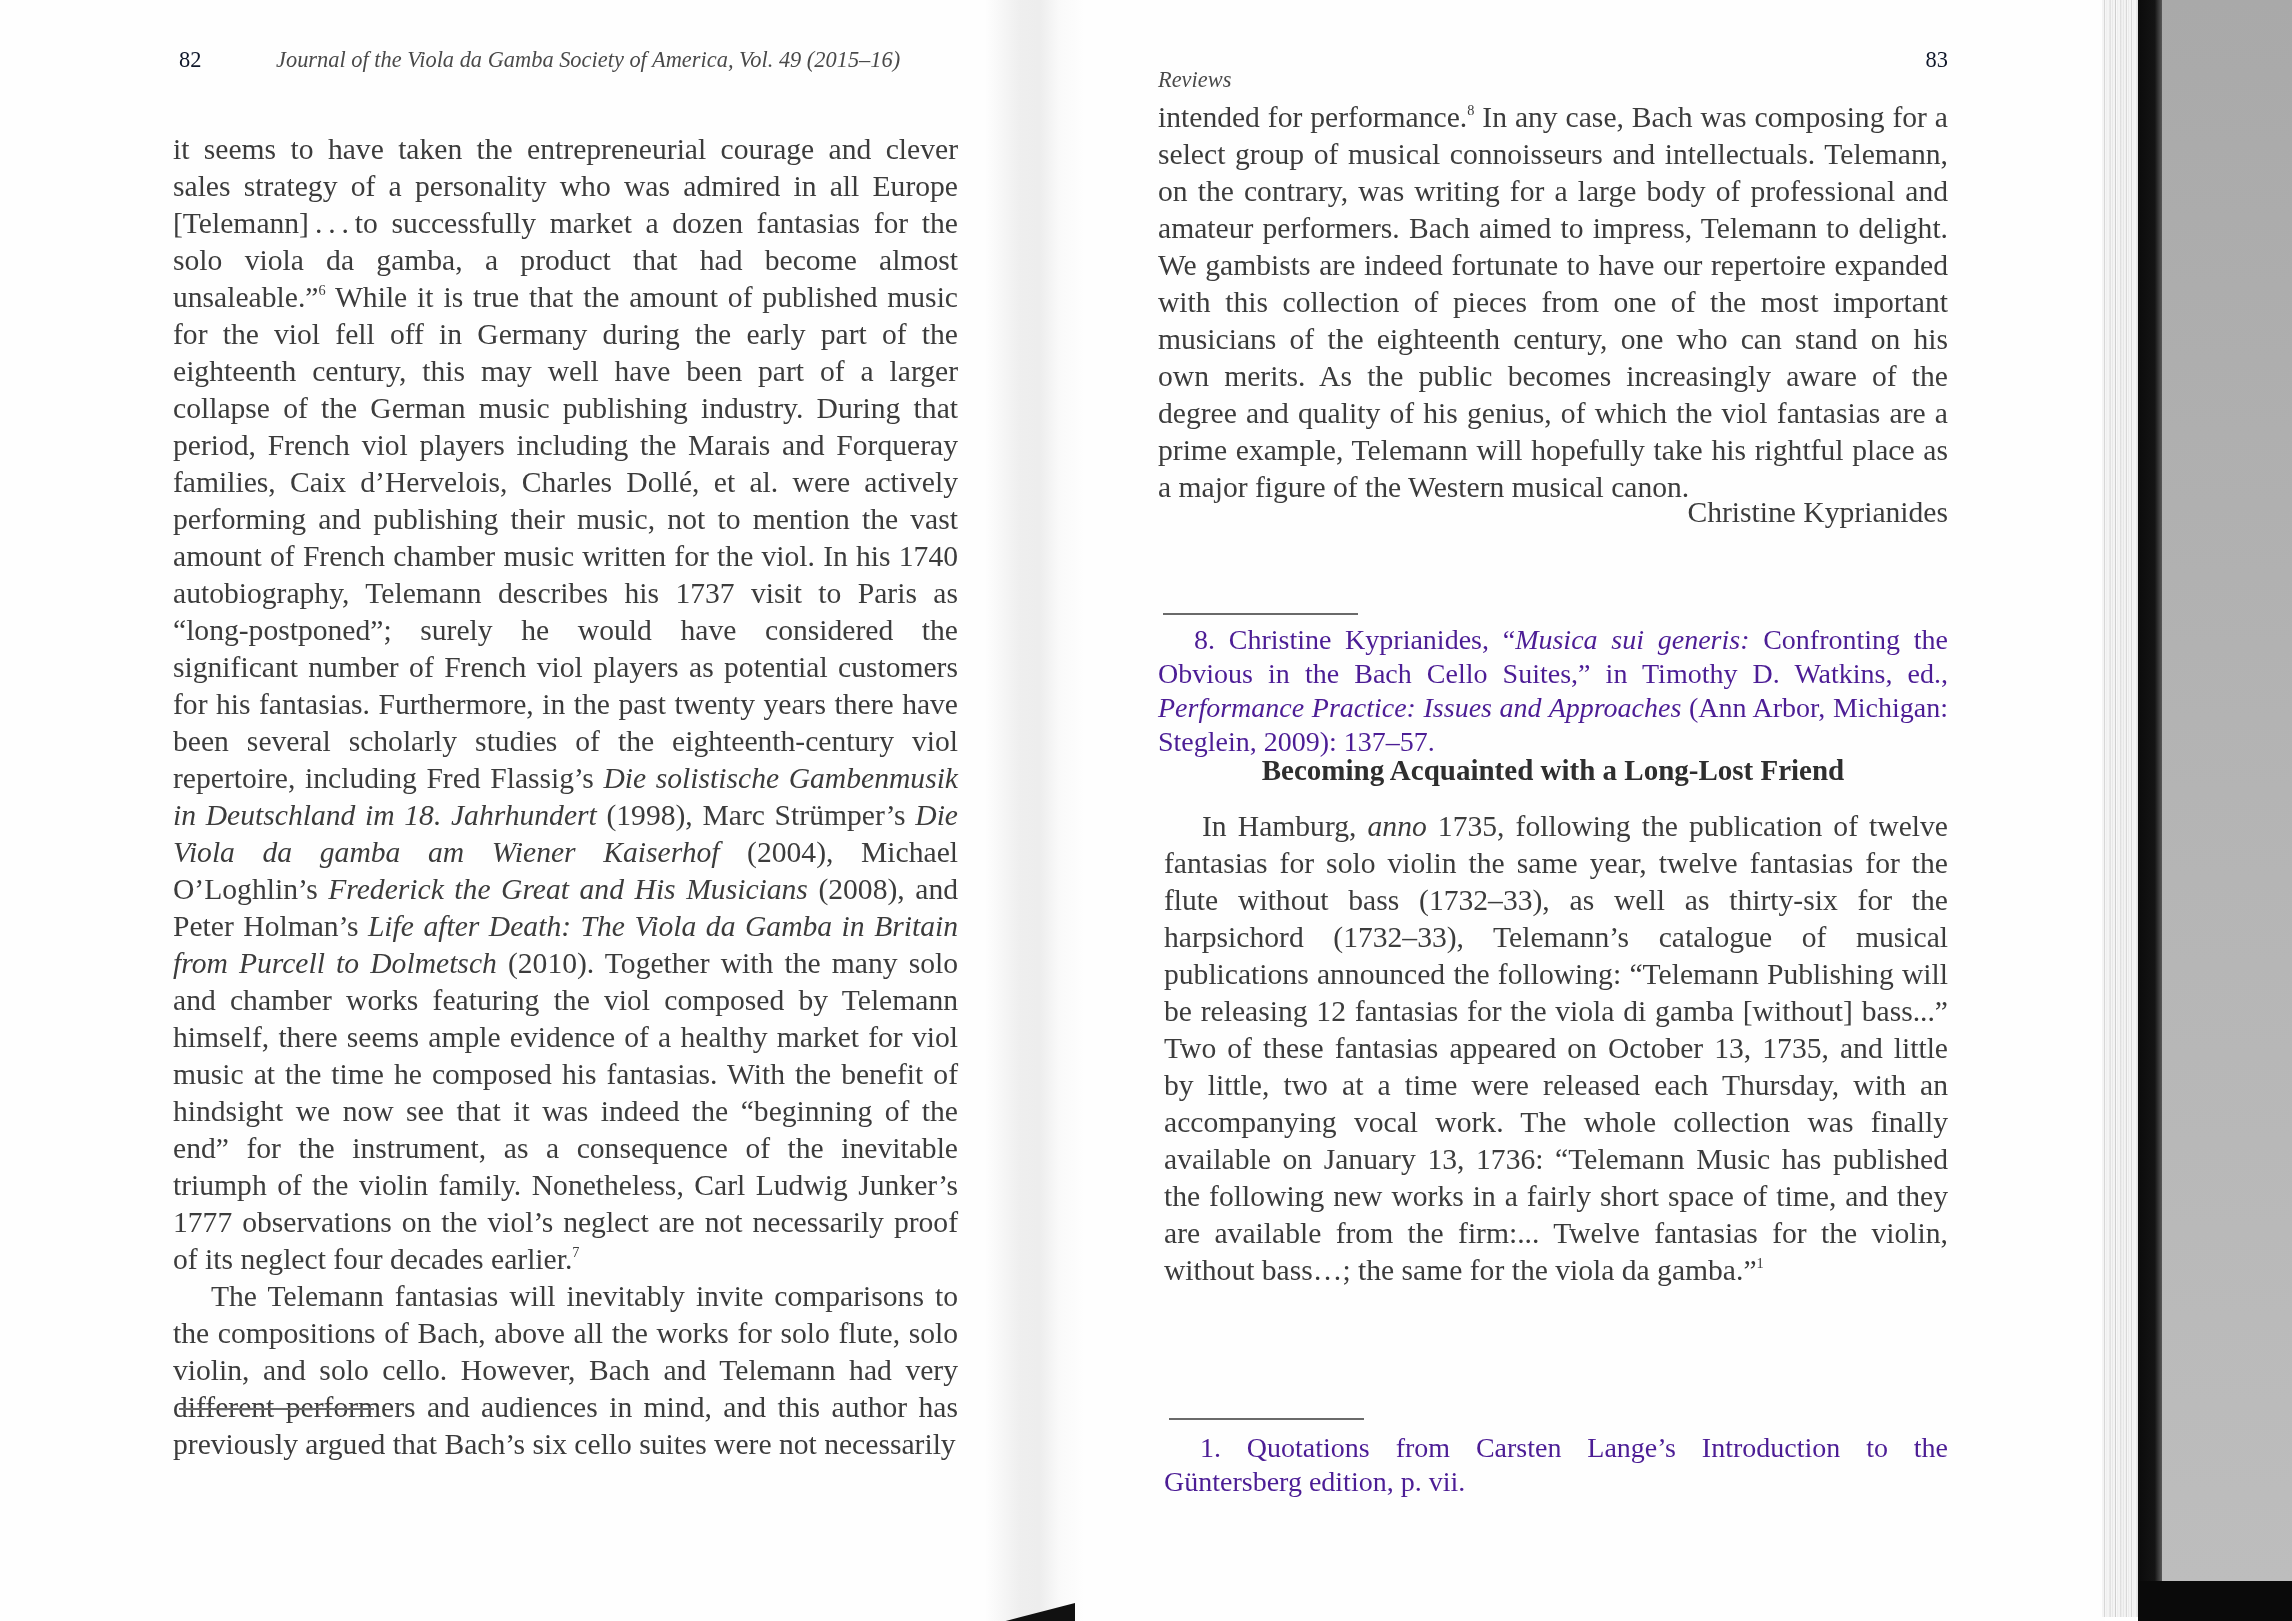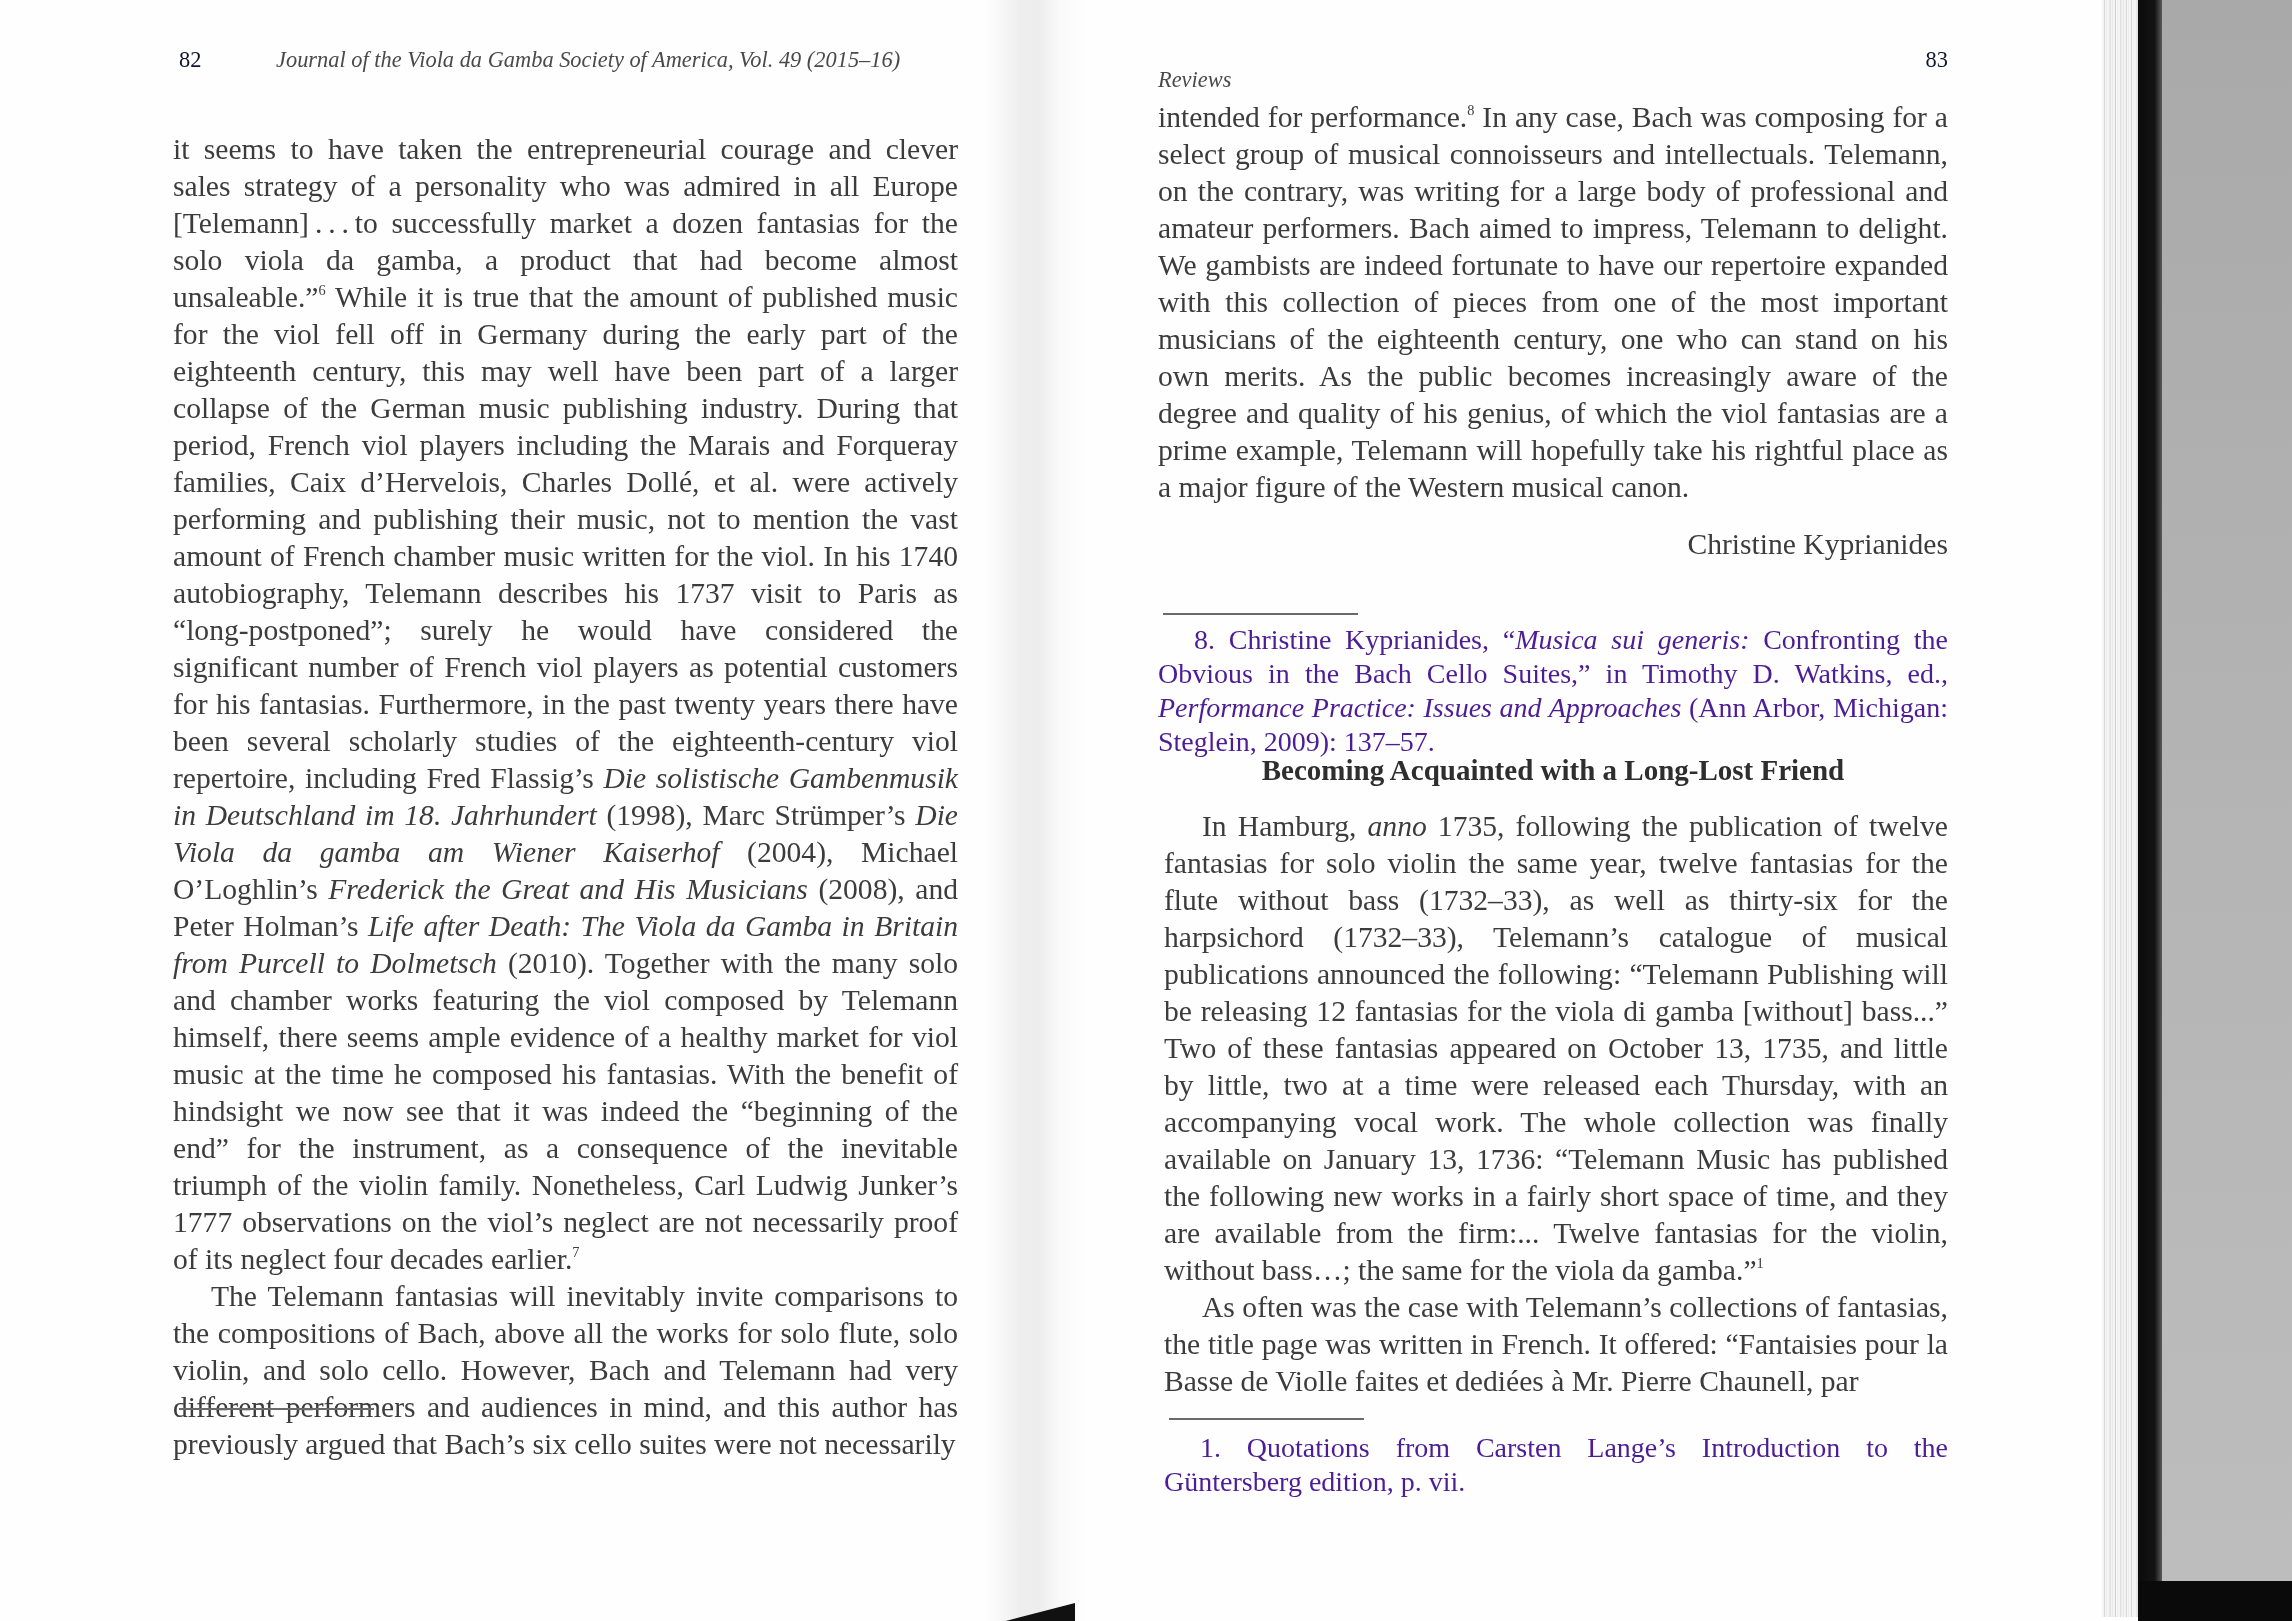--- a/index.html
+++ b/index.html
@@ -83,31 +83,30 @@
 <div class="footnotes" style="left:179px; top:1422px; width:785px;">
 </div>
 
 <div class="running-head italic" style="left:1158px;margin-top:20px;">Reviews</div>
 <div class="folio" style="left:1917px; width:31px; text-align:right;">83</div>
 
 <div class="body-text" id="right-body-top" style="left:1158px; top:99px; width:790px;">
     <p><span>intended for performance.</span><sup>8</sup><span> In any case, Bach was composing for a select group of musical connoisseurs and intellectuals. Telemann, on the contrary, was writing for a large body of professional and amateur performers. Bach aimed to impress, Telemann to delight. We gambists are indeed fortunate to have our repertoire expanded with this collection of pieces from one of the most important musicians of the eighteenth century, one who can stand on his own merits. As the public becomes increasingly aware of the degree and quality of his genius, of which the viol fantasias are a prime example, Telemann will hopefully take his rightful place as a major figure of the Western musical canon.</span></p>
   </div>
 
-<div class="signature" style="left:1158px; top:528px; width:790px;">Christine Kyprianides</div>
+<div class="signature" style="left:1158px; top:496px; width:790px;">Christine Kyprianides</div>
 
 <div class="footnote-rule" style="left:1163px; top:613px;"></div>
 <div class="footnotes" id="footnote-8" style="left:1158px; top:623px; width:790px; line-height:34px;">
     <p><span>8. Christine Kyprianides, “</span><i>Musica sui generis:</i><span> Confronting the Obvious in the Bach Cello Suites,” in Timothy D. Watkins, ed., </span><i>Performance Practice: Issues and Approaches</i><span> (Ann Arbor, Michigan: Steglein, 2009): 137–57.</span></p>
   </div>
 
 <div class="section-heading" style="left:1158px; top:754px; width:790px;">Becoming Acquainted with a Long-Lost Friend</div>
 
 <div class="body-text" id="right-body-section" style="left:1164px; top:808px; width:784px;">
     <p class="indent"><span>In Hamburg, </span><i>anno</i><span> 1735, following the publication of twelve fantasias for solo violin the same year, twelve fantasias for the flute without bass (1732–33), as well as thirty-six for the harpsichord (1732–33), Telemann’s catalogue of musical publications announced the following: “Telemann Publishing will be releasing 12 fantasias for the viola di gamba [without] bass...” Two of these fantasias appeared on October 13, 1735, and little by little, two at a time were released each Thursday, with an accompanying vocal work. The whole collection was finally available on January 13, 1736: “Telemann Music has published the following new works in a fairly short space of time, and they are available from the firm:... Twelve fantasias for the violin, without bass…; the same for the viola da gamba.”</span><sup>1</sup></p>
-    <p class="indent"><span>As often was the case with Telemann’s collections of fantasias, the title page was written in French. It offered: “Fantaisies pour la Basse de Violle faites et dediées à Mr. Pierre Chaunell, par</span></p>
   </div>
 
 <div class="footnote-rule" style="left:1169px; top:1418px;"></div>
 <div class="footnotes" style="left:1164px; top:1431px; width:784px;">
   <p>1. Quotations from Carsten Lange’s Introduction to the Güntersberg edition, p. vii.</p>
 </div>
 
 
 </body></html>

